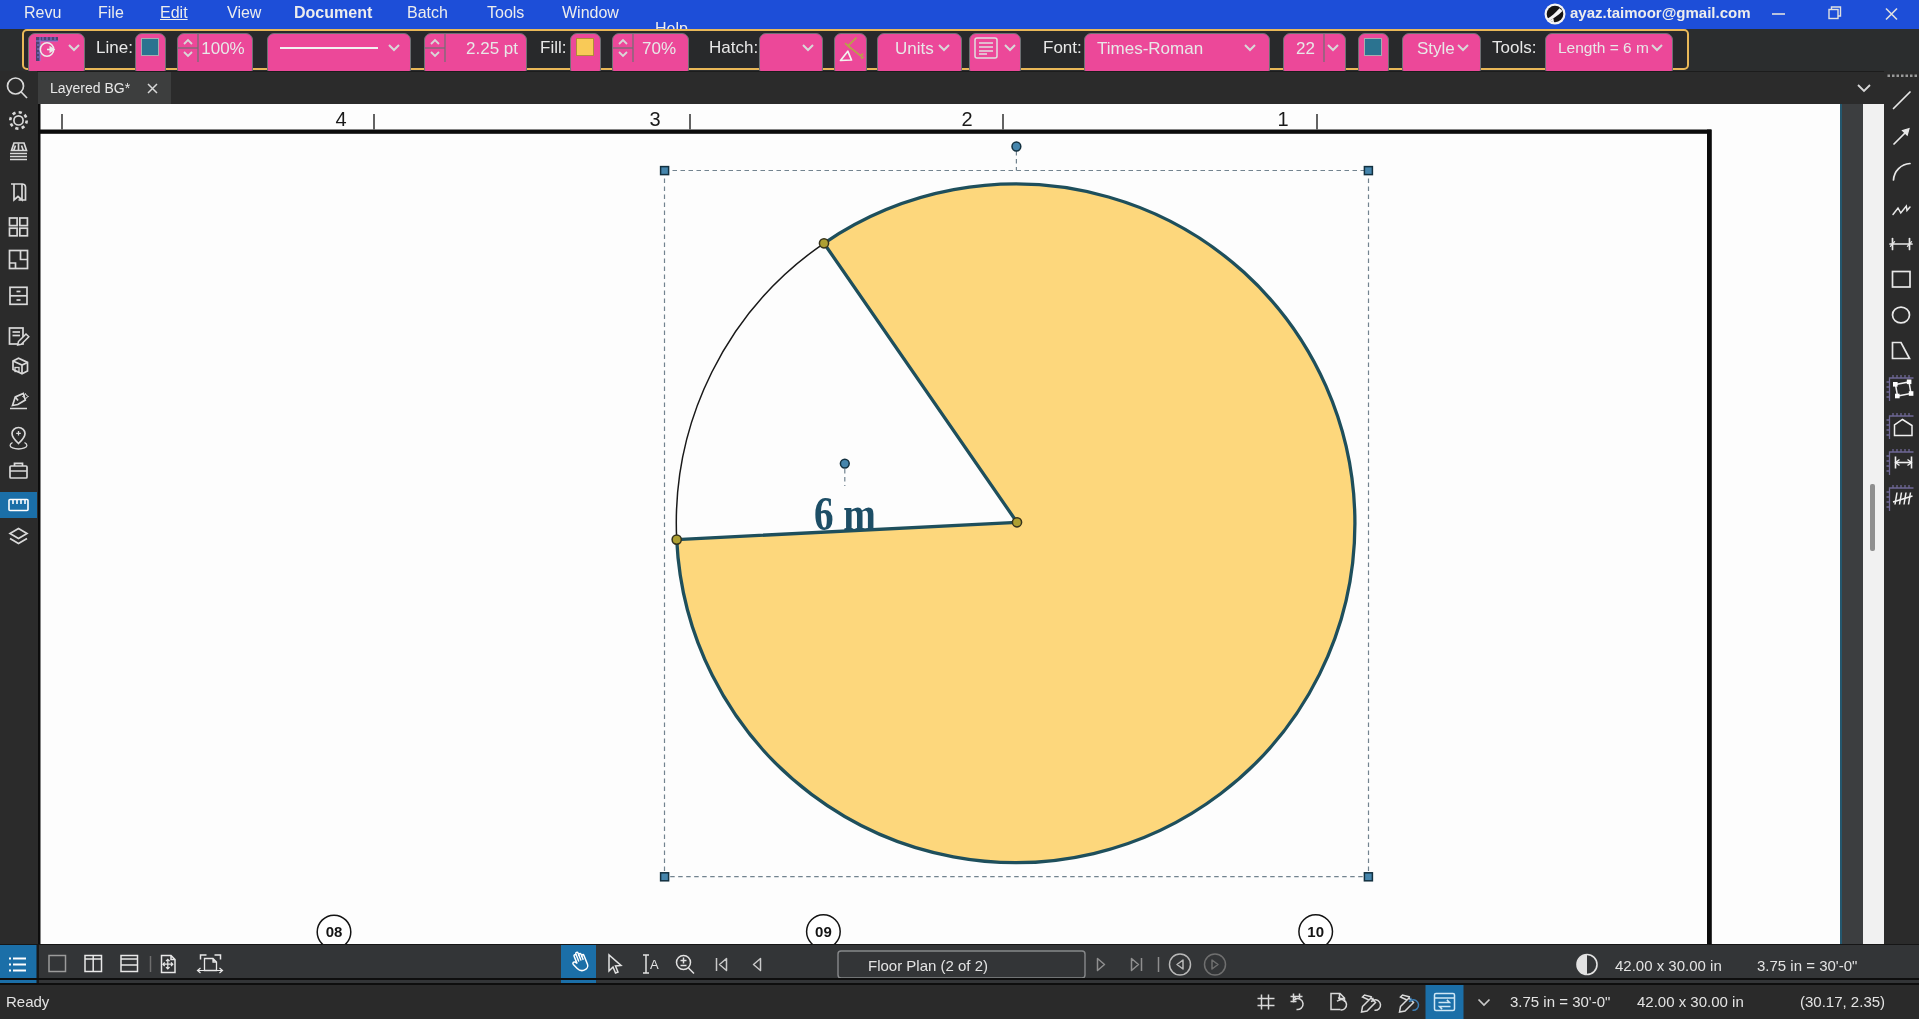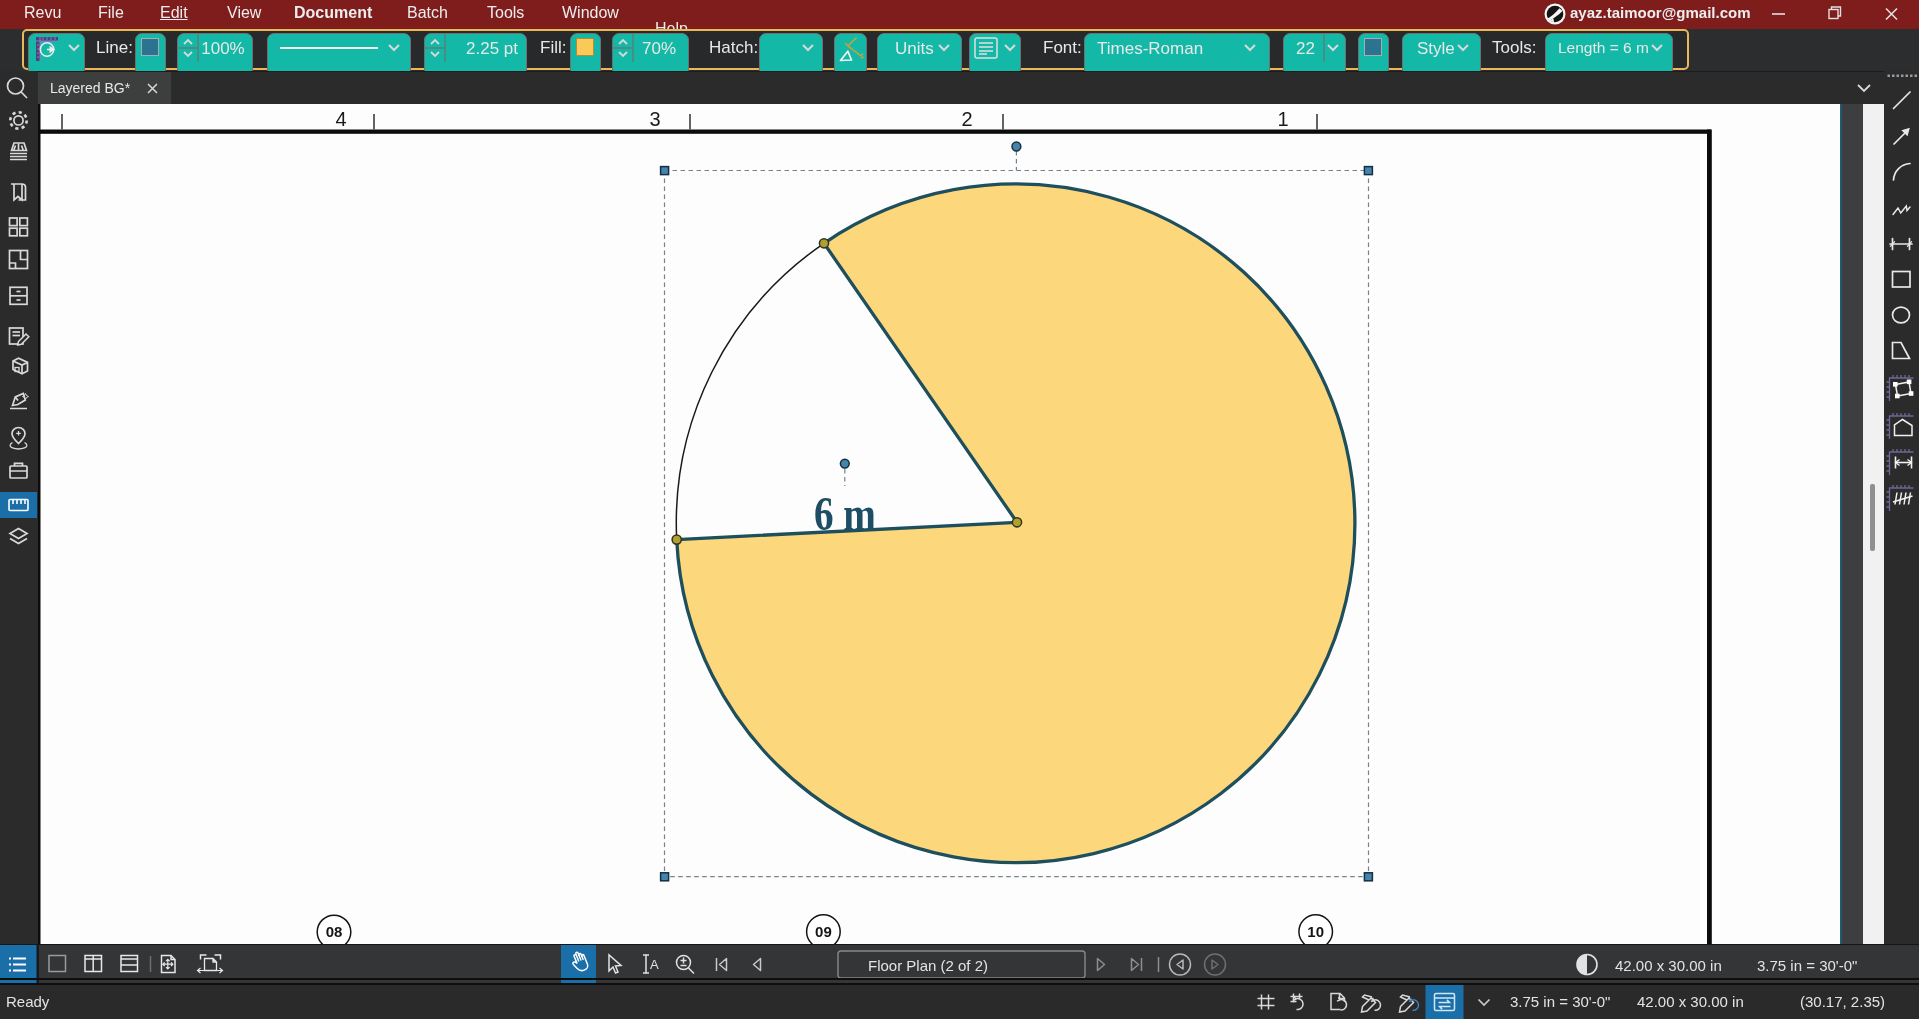--- a/index.html
+++ b/index.html
@@ -1,23 +1,23 @@
 <!DOCTYPE html>
 <html><head>
 <meta charset="utf-8">
 <style>
   * { margin:0; padding:0; box-sizing:border-box; }
   html,body { width:1919px; height:1019px; overflow:hidden; background:#2b2b2b;
     font-family:"Liberation Sans", sans-serif; }
-  #menubar { position:absolute; left:0; top:0; width:1919px; height:29px; background:#7f1d1d; color:#ededed; }
+  #menubar { position:absolute; left:0; top:0; width:1919px; height:29px; background:#1d4ed8; color:#ededed; }
   .mi { position:absolute; top:0; height:29px; line-height:26px; font-size:16px; color:#ededed; }
   #propbar { position:absolute; left:0; top:29px; width:1919px; height:42px; background:#2b2d2e; }
   #propbox { position:absolute; left:2px; top:0px; width:1667px; height:41px; background:#28292b;
     border:2.5px solid #e9b858; border-radius:5px;margin-left:20px; }
-  .ctl { position:absolute; top:1.5px; height:43px; background:#14b8a6; border:1.5px solid #6e7173; border-radius:7px; }
+  .ctl { position:absolute; top:1.5px; height:43px; background:#ec4899; border:1.5px solid #6e7173; border-radius:7px; }
   .lbl { position:absolute; top:1.5px; height:29px; line-height:29px; font-size:17px; color:#e8e8e8; }
   #tabbar { position:absolute; left:0; top:71px; width:1919px; height:33px; background:#2b2b2b; border-top:1px solid #1c1c1c; }
   #tab1 { position:absolute; left:38px; top:0; width:133px; height:33px; background:#3d3e3e; color:#e8e8e8;
     font-size:14px; line-height:33px; }
   #sidebar { position:absolute; left:0; top:71px; width:37px; height:873px; background:#2b2b2b; }
   #canvas { position:absolute; left:38px; top:104px; width:1802px; height:840px; background:#fdfdfd; }
   #rblue  { position:absolute; left:1840px; top:104px; width:2px;  height:840px; background:#24586f; }
   #rdark  { position:absolute; left:1842px; top:104px; width:21px; height:840px; background:#3c3e40; }
   #rtrack { position:absolute; left:1863px; top:104px; width:21px; height:840px; background:#f1f1f1; }
   #rthumb { position:absolute; left:1870px; top:484px; width:5px; height:67px; background:#8f8f8f; border-radius:2px; }

